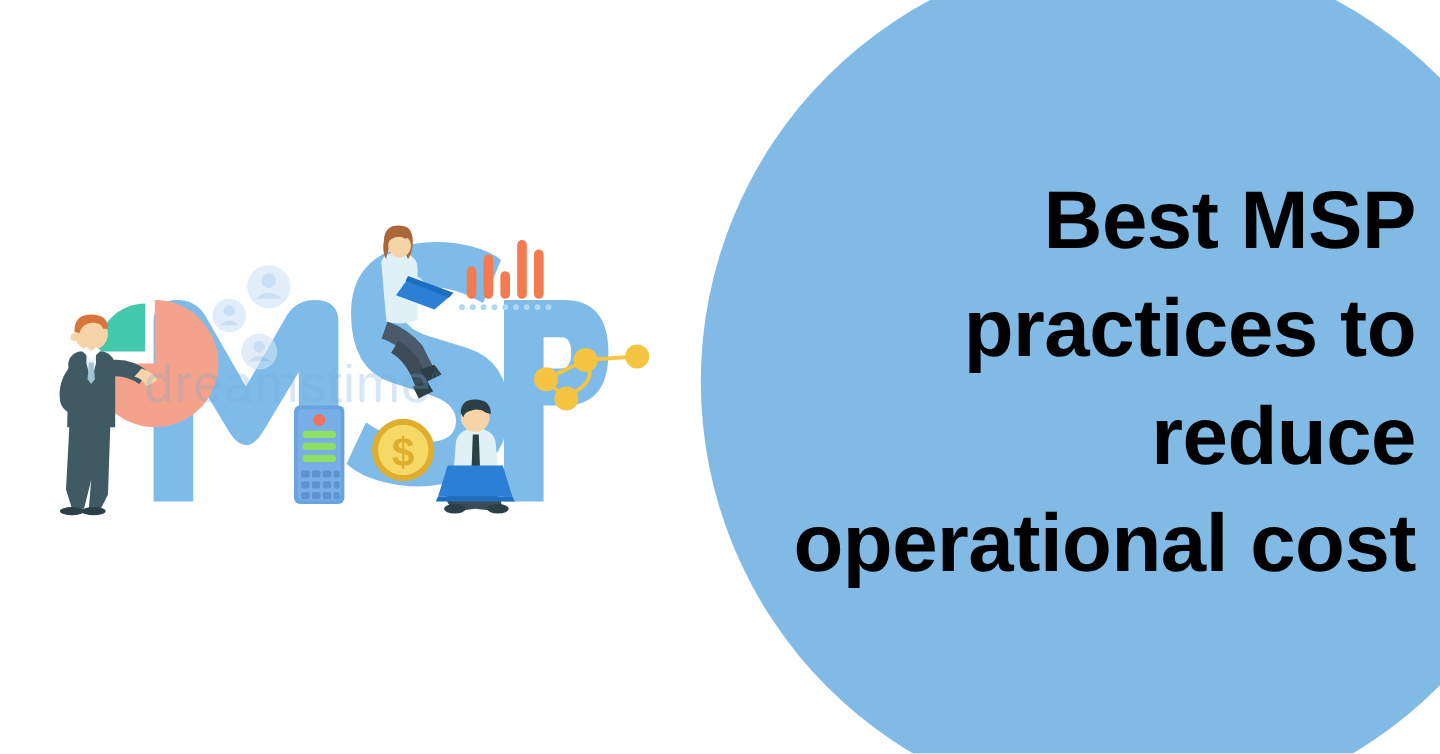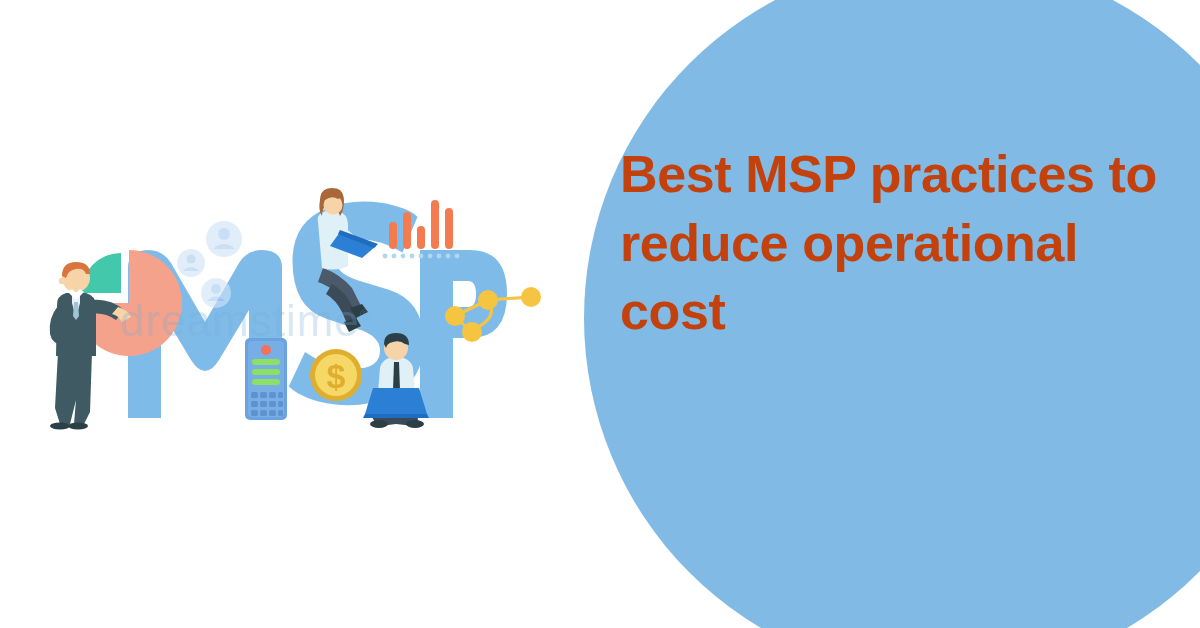--- a/index.html
+++ b/index.html
@@ -28,25 +28,25 @@
     height: 720px;
     border-radius: 50%;
     background: #81bbe5;
   }
 
   .headline {
     position: absolute;
     left: 620px;
     top: 140px;
     width: 560px;
-    text-align: left;
-    color: #c2410c;
+    text-align: right;
+    color: #000000;
     font-family: "Liberation Sans", sans-serif;
     font-weight: bold;
-    font-size: 52px;
+    font-size: 68px;
     line-height: 1.32;
     letter-spacing: -0.4px;
     white-space: pre-line;
   }
 
   
   .illo {
     position: absolute;
     left: 0;
     top: 0;

